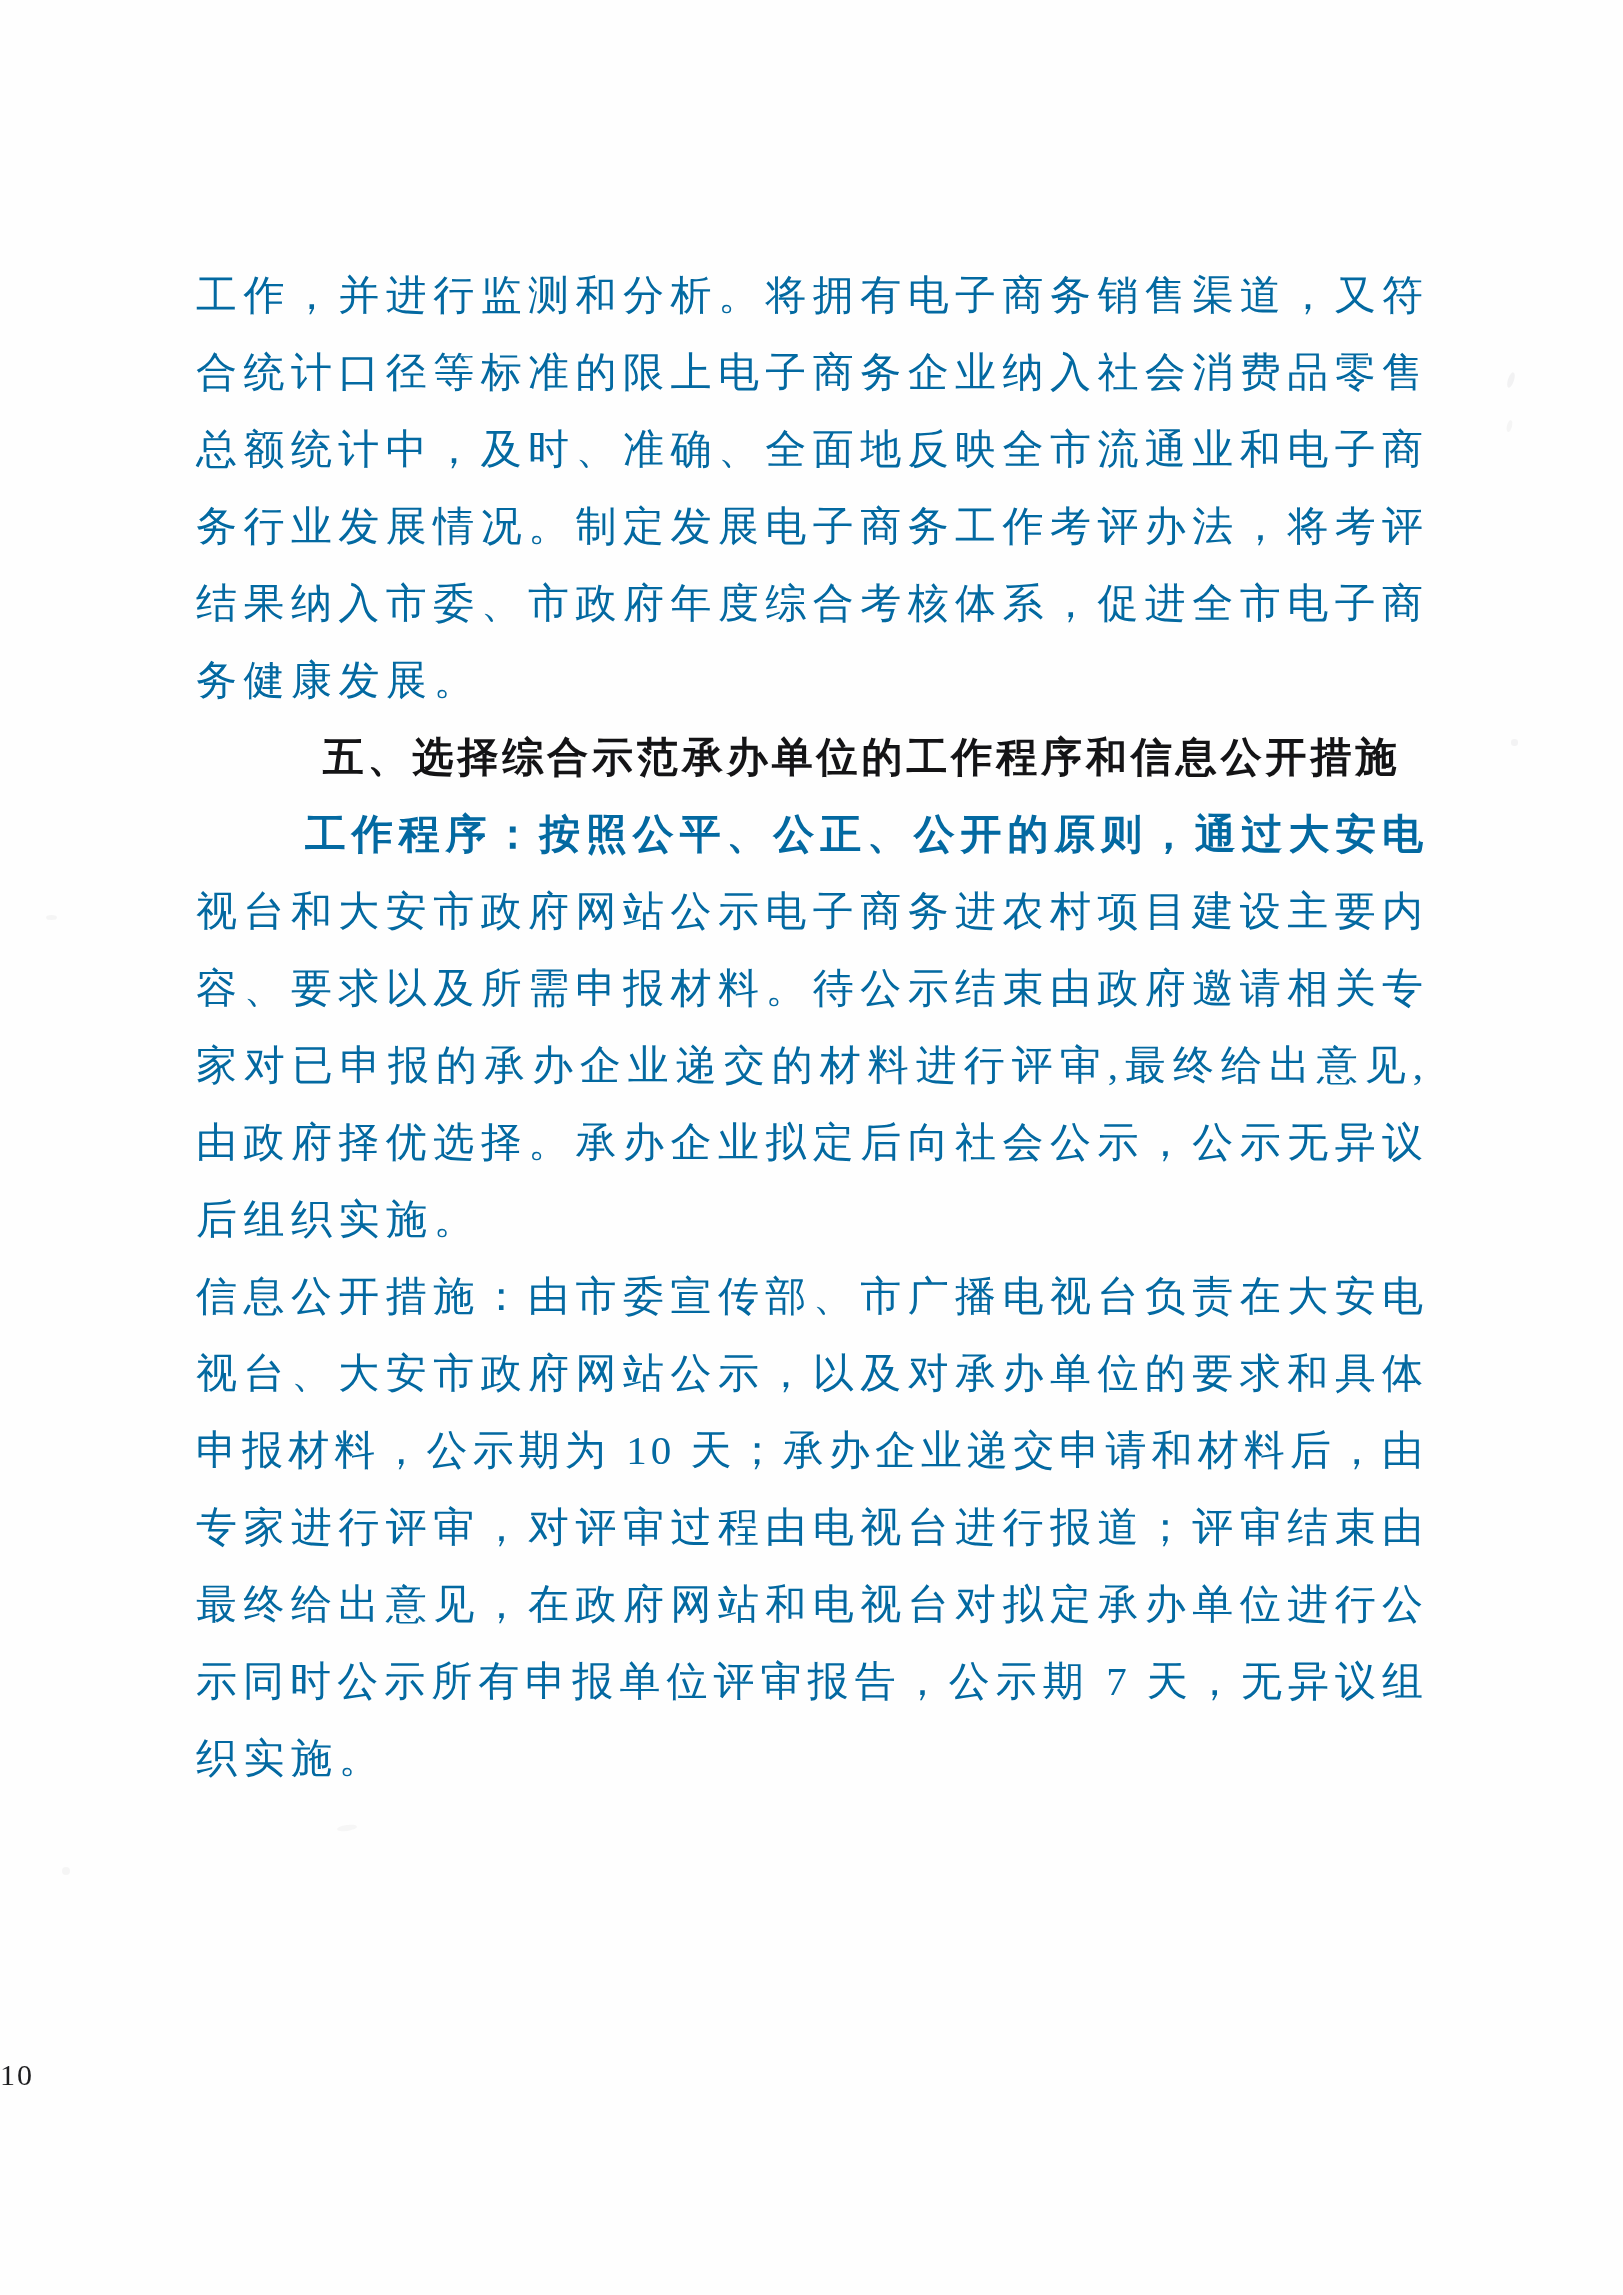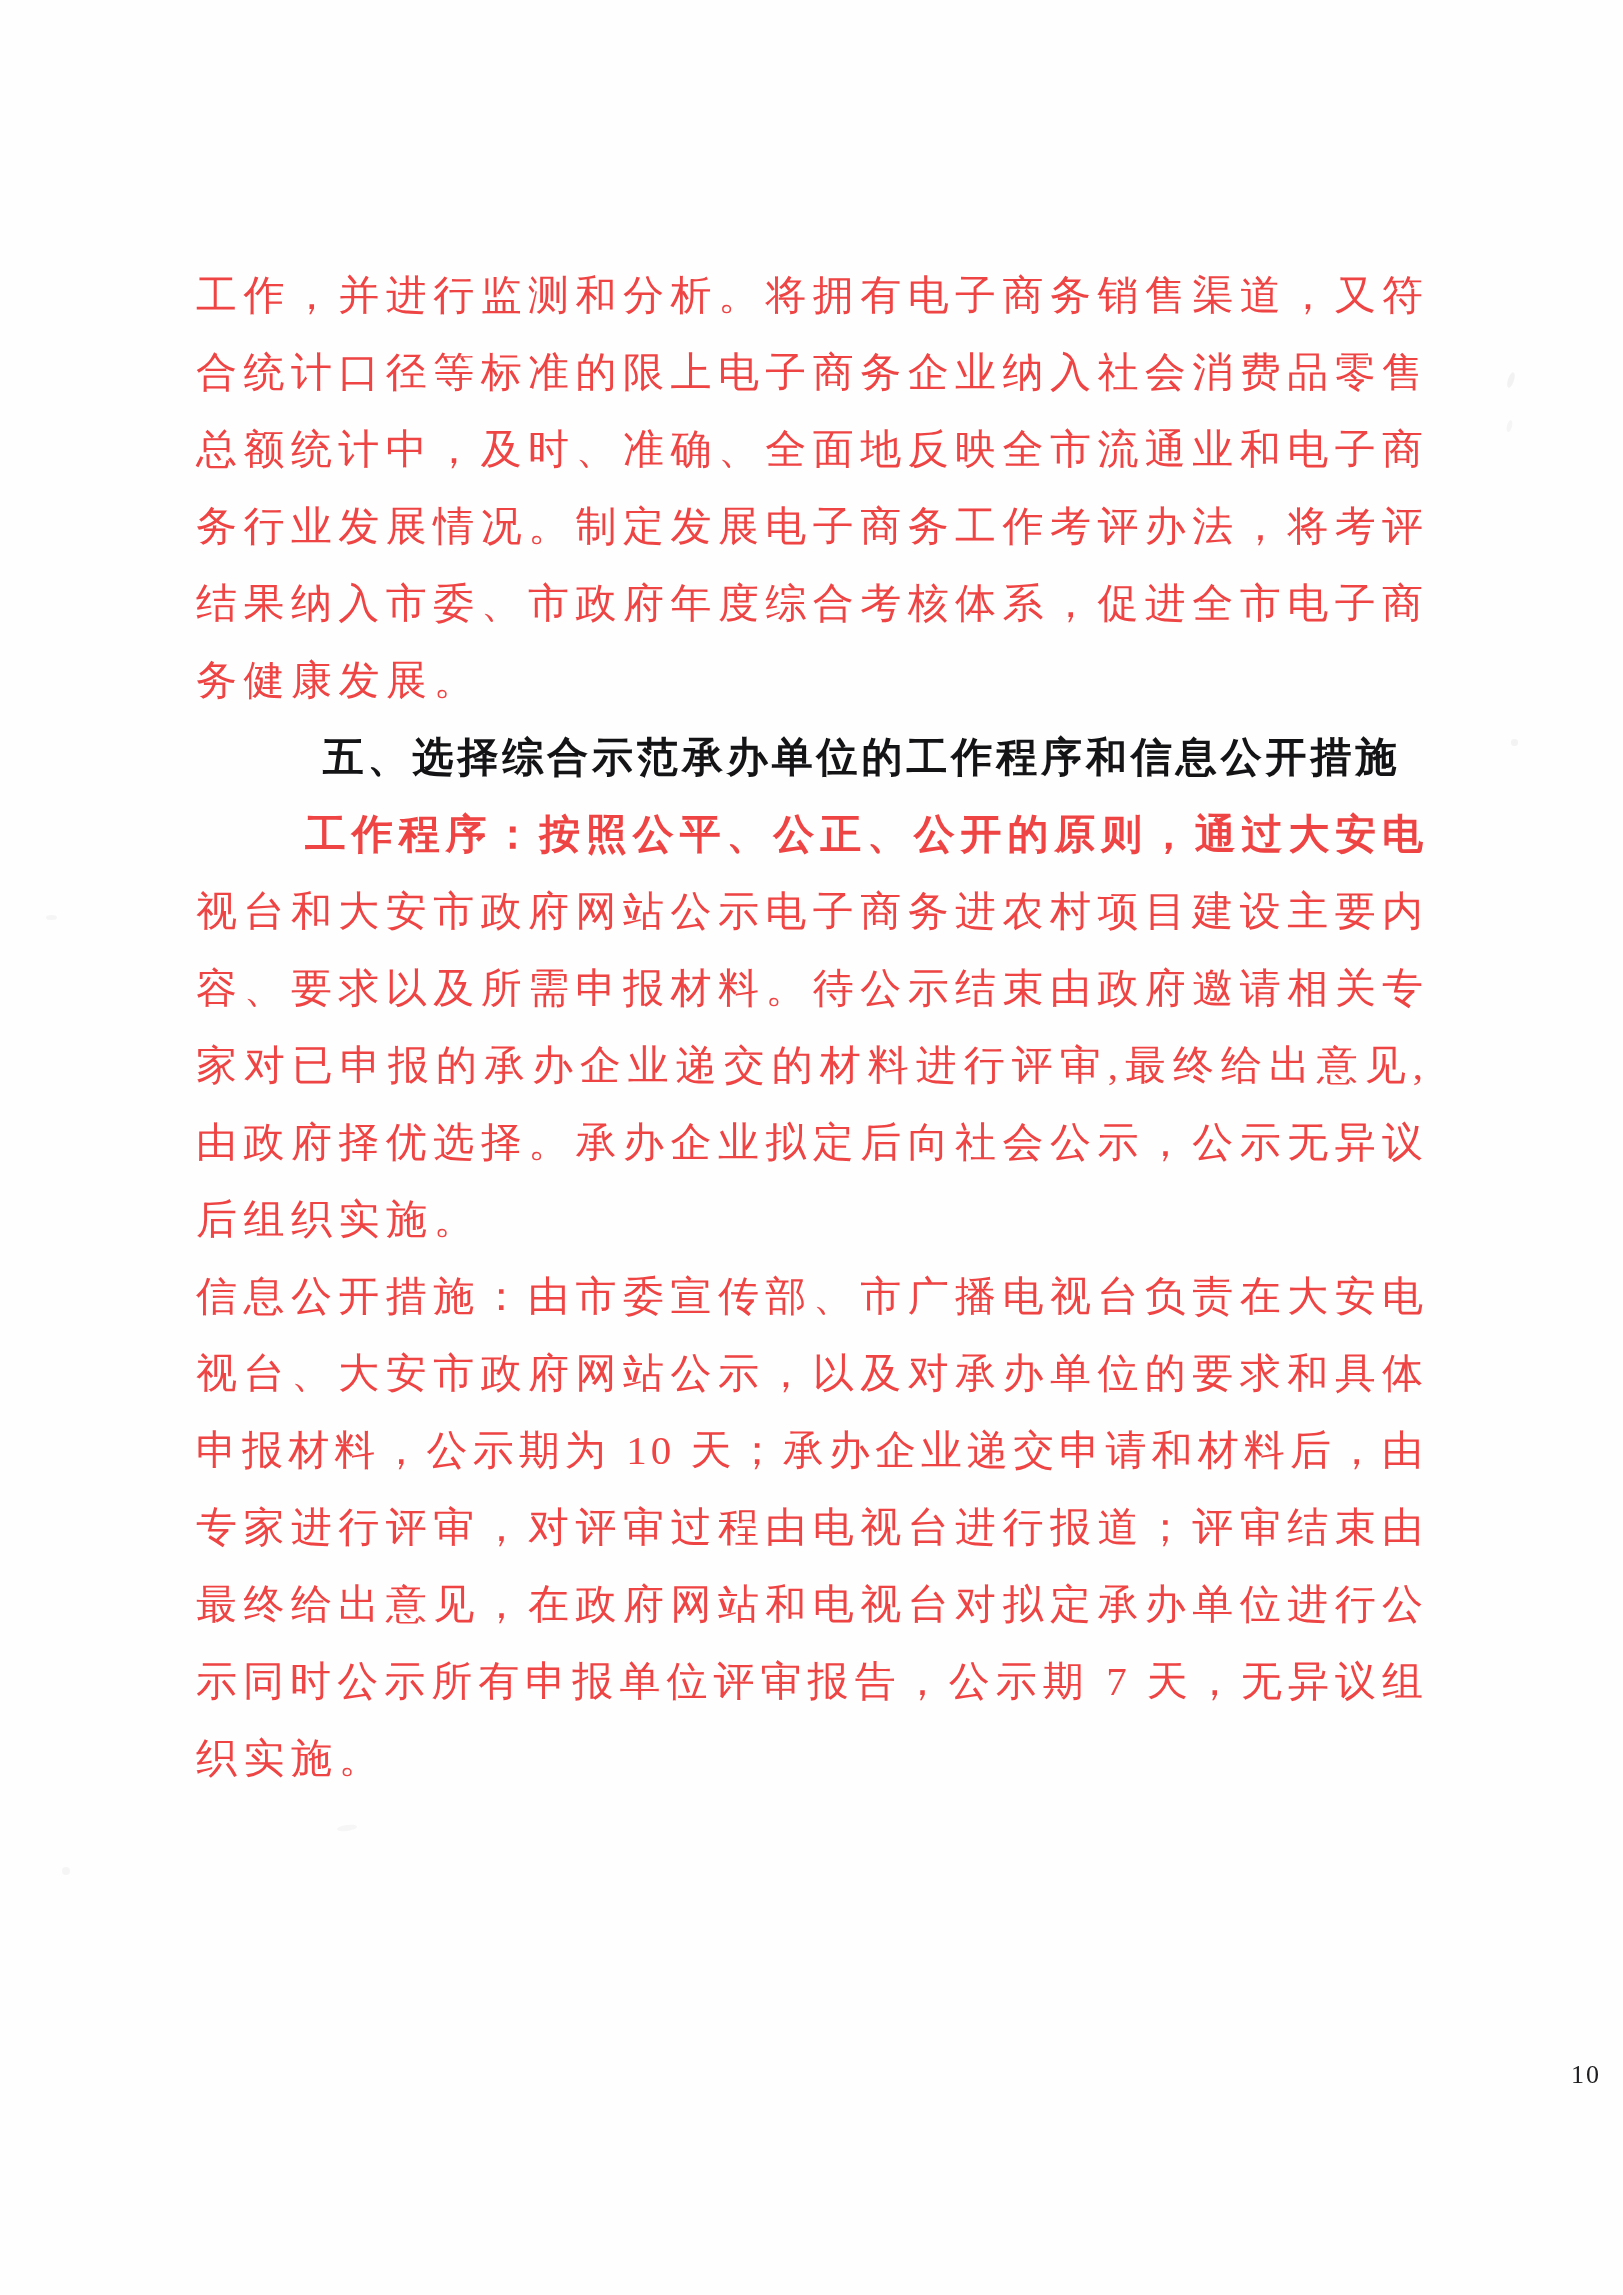--- a/index.html
+++ b/index.html
@@ -20,21 +20,21 @@
     position: absolute;
     left: 196px;
     top: 257px;
     width: 1231px;
   }
   .para { margin: 0; padding: 0; }
   .line {
     font-size: 41px;
     line-height: 77px;
     height: 77px;
-    color: #ef4444;
+    color: #0369a1;
     letter-spacing: 3.9px;
     text-align: justify;
     text-align-last: justify;
     text-justify: inter-character;
     white-space: normal;
     overflow: visible;
   }
   .line.end {
     text-align-last: left;
     letter-spacing: 6.5px;
@@ -53,22 +53,22 @@
     height: 77px;
     color: #141416;
     letter-spacing: 3.9px;
     text-align: center;
   }
   .page-number {
     position: absolute;
     left: 0;
     top: 2055px;
     width: 1601px; 
-    text-align: right;
-    font-size: 26px;
+    text-align: left;
+    font-size: 30px;
     line-height: 39px;
     color: #1e1e20;
     letter-spacing: 2px;
   }
   
   .artifact {
     position: absolute;
     background: #8a8a8f;
     border-radius: 50%;
     pointer-events: none;

